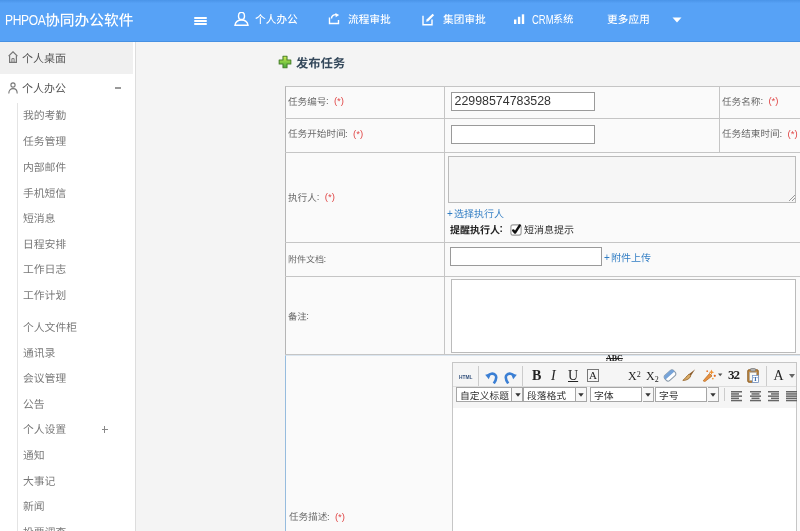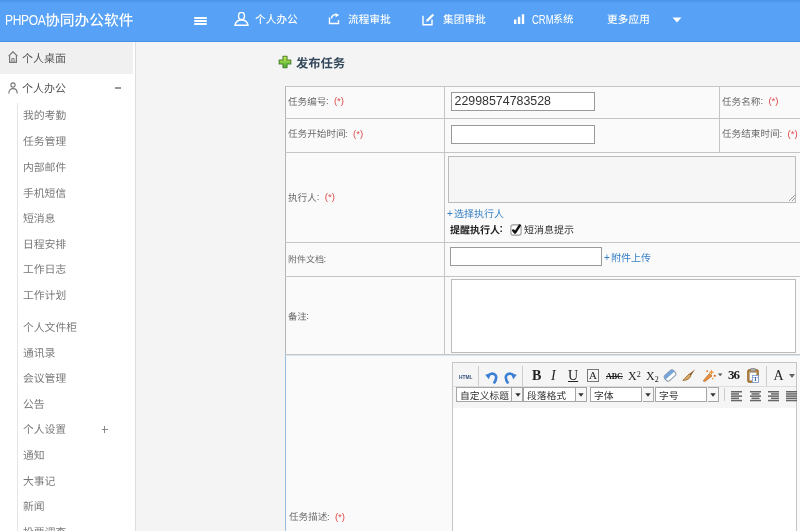--- a/index.html
+++ b/index.html
@@ -521,42 +521,42 @@
     <g transform="translate(13,0) scale(-1,1)">
       <path d="M2.9 5.0 C4.4 2.4 8.3 1.8 10.2 3.8 C11.7 5.4 11.4 8.6 8.8 12.4" fill="none" stroke="#3b7fd4" stroke-width="2.6"></path>
       <path d="M0.2 3.8 L6.0 2.6 L3.8 8.2 Z" fill="#3b7fd4"></path>
     </g>
   </svg>
 <div style="position:absolute;left:522px;top:366px;width:0px;height:20px;border-left:1px solid #ccc"></div>
 <div style="position:absolute;left:532px;top:368px;font-size:14px;font-weight:bold;color:#222;font-family:'Liberation Serif',serif">B</div>
 <div style="position:absolute;left:551px;top:368px;font-size:14px;font-style:italic;color:#222;font-family:'Liberation Serif',serif">I</div>
 <div style="position:absolute;left:568px;top:368px;font-size:14px;text-decoration:underline;color:#222;font-family:'Liberation Serif',serif">U</div>
 <div style="position:absolute;left:587px;top:369px;font-size:11px;color:#222;border:1px solid #777;padding:0 1px;line-height:11px;font-family:'Liberation Serif',serif">A</div>
-<div style="position:absolute;left:606px;top:372px;font-size:8px;font-weight:bold;color:#222;text-decoration:line-through;font-family:'Liberation Serif',serif">ABC</div>
+<div style="position:absolute;left:606px;top:354px;font-size:8px;font-weight:bold;color:#222;text-decoration:line-through;font-family:'Liberation Serif',serif">ABC</div>
 <div style="position:absolute;left:628px;top:369px;font-size:12px;color:#222;font-family:'Liberation Serif',serif">X<span style="font-size:8px;vertical-align:3px">2</span></div>
 <div style="position:absolute;left:646px;top:369px;font-size:12px;color:#222;font-family:'Liberation Serif',serif">X<span style="font-size:8px;vertical-align:-2px">2</span></div>
 <svg style="position:absolute;left:663px;top:369px" width="14" height="13" viewBox="0 0 14 13">
     <g transform="rotate(-42 7 6.5)">
       <rect x="1" y="3" width="12" height="7" rx="2.6" fill="#fff" stroke="#8899aa" stroke-width="1"></rect>
       <path d="M3.6 3 L10.4 3 A2.6 2.6 0 0 1 13 5.6 L13 6.5 L1 6.5 L1 5.6 A2.6 2.6 0 0 1 3.6 3 Z" fill="#76a3d8"></path>
     </g>
   </svg>
 <svg style="position:absolute;left:682px;top:368px" width="14" height="14" viewBox="0 0 14 14">
     <path d="M13.2 1.2 L7.2 6 L8.8 7.8 Z" fill="#8a5a28"></path>
     <path d="M7.2 6 L8.8 7.8 C8 10.6 4.6 12.6 0.8 12.4 C3.4 10.6 4.2 8.2 7.2 6 Z" fill="#d8aa66" stroke="#9a6a30" stroke-width="0.9"></path>
   </svg>
 <svg style="position:absolute;left:701px;top:368px" width="22" height="14" viewBox="0 0 22 14">
     <path d="M2.2 12.8 L8.5 5.5 L11 8 L3.6 13.8 Z" fill="#e89040" stroke="#b06820" stroke-width="0.7"></path>
     <path d="M10.5 1.5 L11.3 3.5 L13.3 4.3 L11.3 5.1 L10.5 7.1 L9.7 5.1 L7.7 4.3 L9.7 3.5 Z" fill="#f09030"></path>
     <circle cx="13.8" cy="7.8" r="1.1" fill="#e06820"></circle>
     <circle cx="11.8" cy="10.6" r="0.9" fill="#f0a040"></circle>
     <circle cx="6.2" cy="3.2" r="0.9" fill="#e87830"></circle>
     <path d="M17 5.5 L21.4 5.5 L19.2 8.3 Z" fill="#555"></path>
   </svg>
-<div style="position:absolute;left:728px;top:367px;font-size:13px;font-weight:bold;color:#222;letter-spacing:-1px;font-family:'Liberation Serif',serif">36</div>
+<div style="position:absolute;left:728px;top:367px;font-size:13px;font-weight:bold;color:#222;letter-spacing:-1px;font-family:'Liberation Serif',serif">32</div>
 <svg style="position:absolute;left:747px;top:368px" width="12" height="15" viewBox="0 0 12 15">
     <rect x="0.8" y="1.8" width="10.4" height="12.4" rx="1" fill="#c08a45" stroke="#8a5a20" stroke-width="1"></rect>
     <rect x="3.6" y="0.4" width="4.8" height="2.8" rx="0.8" fill="#b5b5b5" stroke="#777" stroke-width="0.8"></rect>
     <rect x="2.6" y="4.4" width="6.8" height="8" fill="#f8f8f4" stroke="#aaa" stroke-width="0.6"></rect>
     <rect x="5.4" y="7.4" width="6" height="7" fill="#fff" stroke="#7799cc" stroke-width="0.8"></rect>
     <text x="8.4" y="13" font-size="6.5" text-anchor="middle" fill="#3366aa" font-family="Liberation Serif" font-weight="bold">T</text>
   </svg>
 <div style="position:absolute;left:765.5px;top:366px;width:0px;height:20px;border-left:1px solid #ccc"></div>
 <div style="position:absolute;left:773.5px;top:367.5px;font-size:14px;color:#222;font-family:'Liberation Serif',serif">A</div>
 <svg style="position:absolute;left:788px;top:373px" width="8" height="6" viewBox="0 0 8 6">

